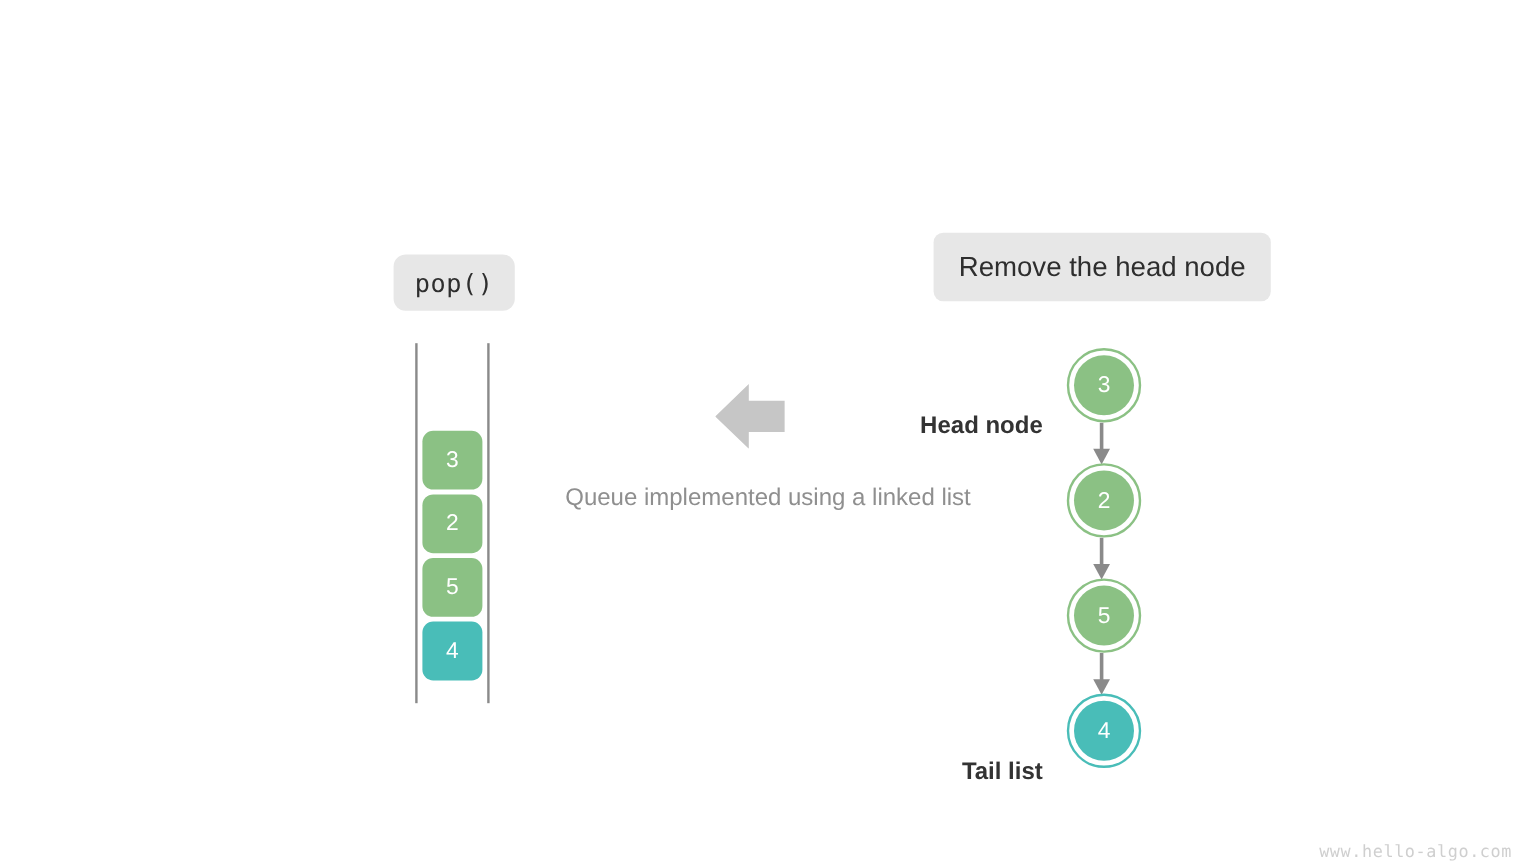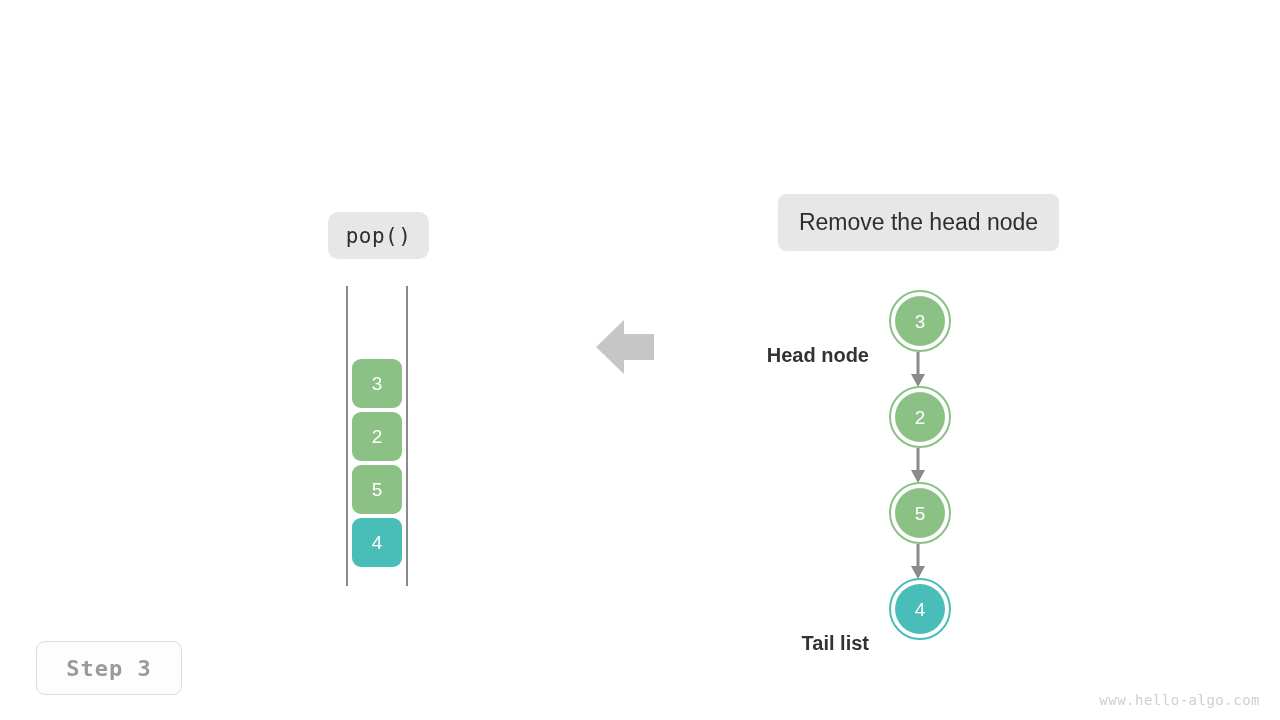--- a/index.html
+++ b/index.html
@@ -192,21 +192,21 @@
     font-family: "DejaVu Sans Mono", monospace;
     font-size: 22px;
     font-weight: bold;
     letter-spacing: 1px;
   }
 
   
   #watermark {
     position: absolute;
     right: 20px;
-    bottom: 12px;
+    bottom: 2px;
     color: #cfcfcf;
     font-family: "DejaVu Sans Mono", monospace;
     font-size: 14px;
     letter-spacing: 0.5px;
   }
 </style>
 </head>
 <body>
 
 <div class="stage">
@@ -233,20 +233,21 @@
         </div>
       </div>
   </div>
 
   <div id="flow-arrow">
     <svg width="58" height="54" viewBox="0 0 58 54" xmlns="http://www.w3.org/2000/svg">
       <polygon points="0,27 28,0 28,14 58,14 58,40 28,40 28,54" fill="#c6c6c6"></polygon>
     </svg>
   </div>
 
+  <div id="caption">Queue implemented using a linked list</div>
 
   <div id="linked-list">
       <div class="node-row">
         <div class="node-label">Head node</div>
         <div class="node" style="color: rgb(139, 193, 132);">
           <div class="ring"></div>
           <div class="disc"></div>
           <span class="val">3</span>
         </div>
         <div class="connector"><svg width="34" height="36" viewBox="0 0 34 36" xmlns="http://www.w3.org/2000/svg">
@@ -279,17 +280,16 @@
       <div class="node-row">
         <div class="node-label">Tail list</div>
         <div class="node" style="color: rgb(73, 189, 184);">
           <div class="ring"></div>
           <div class="disc"></div>
           <span class="val">4</span>
         </div>
       </div>
     </div>
 
-  <div id="step-badge">Step 3</div>
 
   <div id="watermark">www.hello-algo.com</div>
 
 </div>
 
 </body></html>

